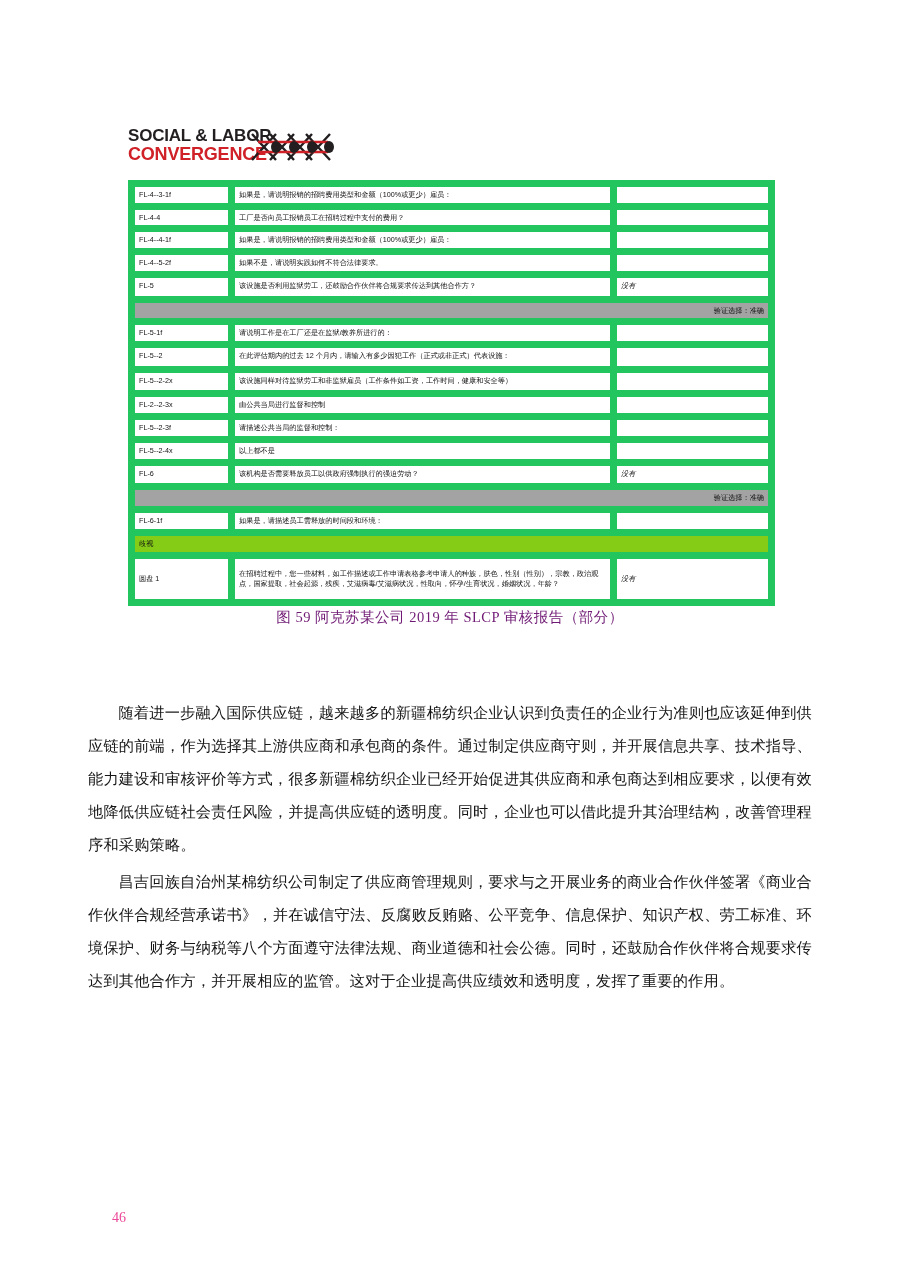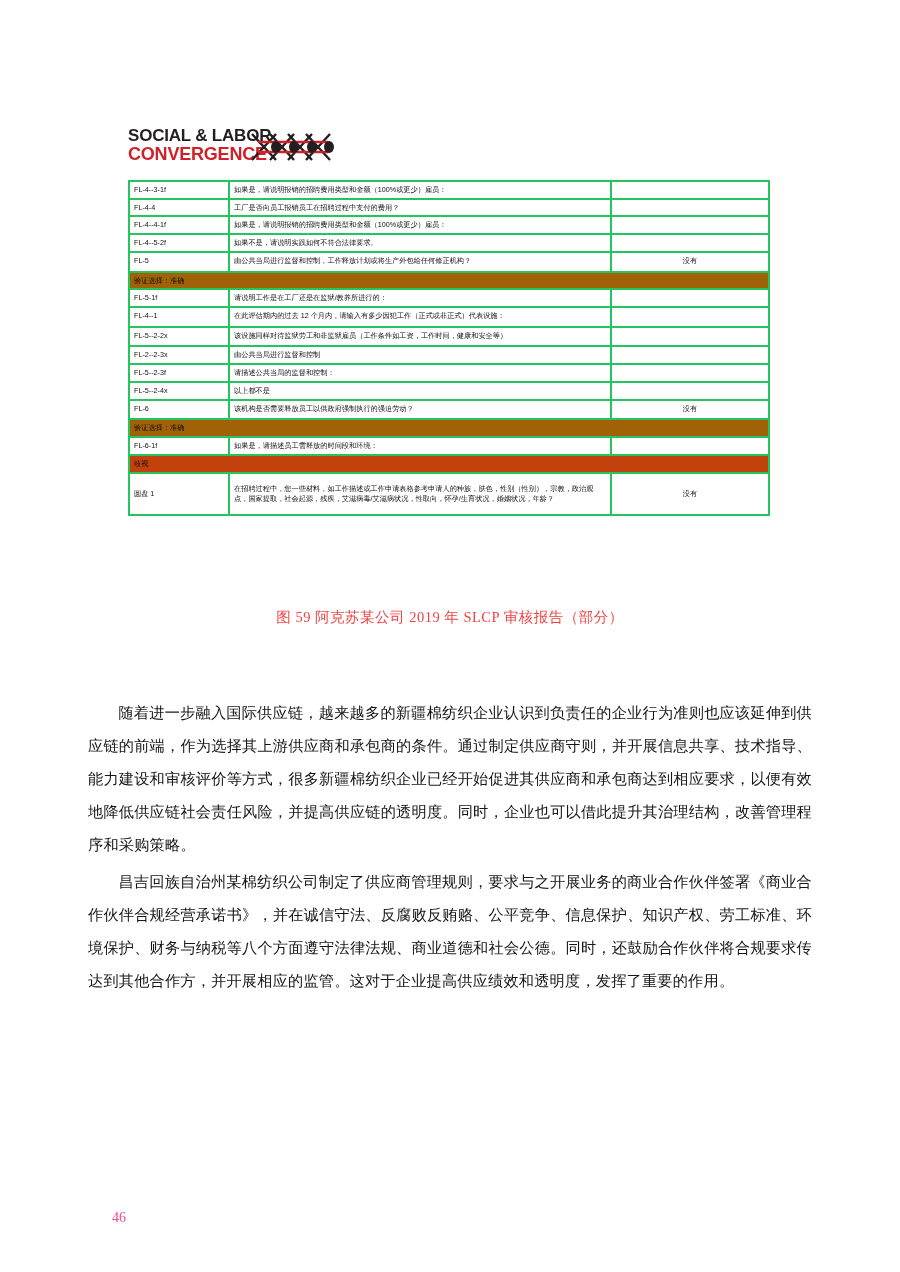--- a/index.html
+++ b/index.html
@@ -60,50 +60,51 @@
     top: 180px;
     width: 640px;
     border-collapse: collapse;
     table-layout: fixed;
     font-family: "Liberation Sans", sans-serif;
     font-size: 7.2px;
     line-height: 1.35;
     color: #111;
   }
   .report-table td {
-    border: 2px solid #22c55e;
+    border: 7px solid #22c55e;
     padding: 3px 4px;
     vertical-align: middle;
     word-break: break-all;
   }
   .report-table .c-code { width: 100px; }
   .report-table .c-text { width: 382px; }
   .report-table .c-ans  { width: 158px; }
   .report-table tr.section td {
-    background: #a16207;
+    background: #a3a3a3;
     font-weight: normal;
+    text-align: right;
   }
   .report-table tr.tall td { padding-bottom: 5px; }
-  .report-table td.ans { text-align: center; }
+  .report-table td.ans { text-align: left; font-style: italic; }
   .report-table tr.note td {
-    background: #c2410c;
+    background: #84cc16;
   }
   .report-table tr.q1 td { height: 34px; vertical-align: middle; }
 
   
   .figure-caption {
     position: absolute;
     left: 0;
     right: 0;
     top: 608px;
     text-align: center;
     font-family: "Liberation Serif", serif;
     font-size: 14.5px;
     letter-spacing: 0.5px;
-    color: #ef4444;
+    color: #701a75;
   }
 
   
   .body-text {
     position: absolute;
     left: 88px;
     top: 696px;
     width: 724px;
     font-family: "Liberation Serif", serif;
     font-size: 15.2px;
@@ -178,33 +179,33 @@
         <td class="text">如果是，请说明报销的招聘费用类型和金额（100%或更少）雇员：</td>
         <td class="ans"></td>
       </tr>
       <tr>
         <td class="code">FL-4--5-2f</td>
         <td class="text">如果不是，请说明实践如何不符合法律要求。</td>
         <td class="ans"></td>
       </tr>
       <tr class="tall">
         <td class="code">FL-5</td>
-        <td class="text">由公共当局进行监督和控制，工作释放计划或将生产外包给任何修正机构？</td>
+        <td class="text">该设施是否利用监狱劳工，还鼓励合作伙伴将合规要求传达到其他合作方？</td>
         <td class="ans">没有</td>
       </tr>
       <tr class="section">
         <td colspan="3">验证选择：准确</td>
       </tr>
       <tr>
         <td class="code">FL-5-1f</td>
         <td class="text">请说明工作是在工厂还是在监狱/教养所进行的：</td>
         <td class="ans"></td>
       </tr>
       <tr class="tall">
-        <td class="code">FL-4--1</td>
+        <td class="code">FL-5--2</td>
         <td class="text">在此评估期内的过去 12 个月内，请输入有多少因犯工作（正式或非正式）代表设施：</td>
         <td class="ans"></td>
       </tr>
       <tr class="tall">
         <td class="code">FL-5--2-2x</td>
         <td class="text">该设施同样对待监狱劳工和非监狱雇员（工作条件如工资，工作时间，健康和安全等）</td>
         <td class="ans"></td>
       </tr>
       <tr>
         <td class="code">FL-2--2-3x</td>

